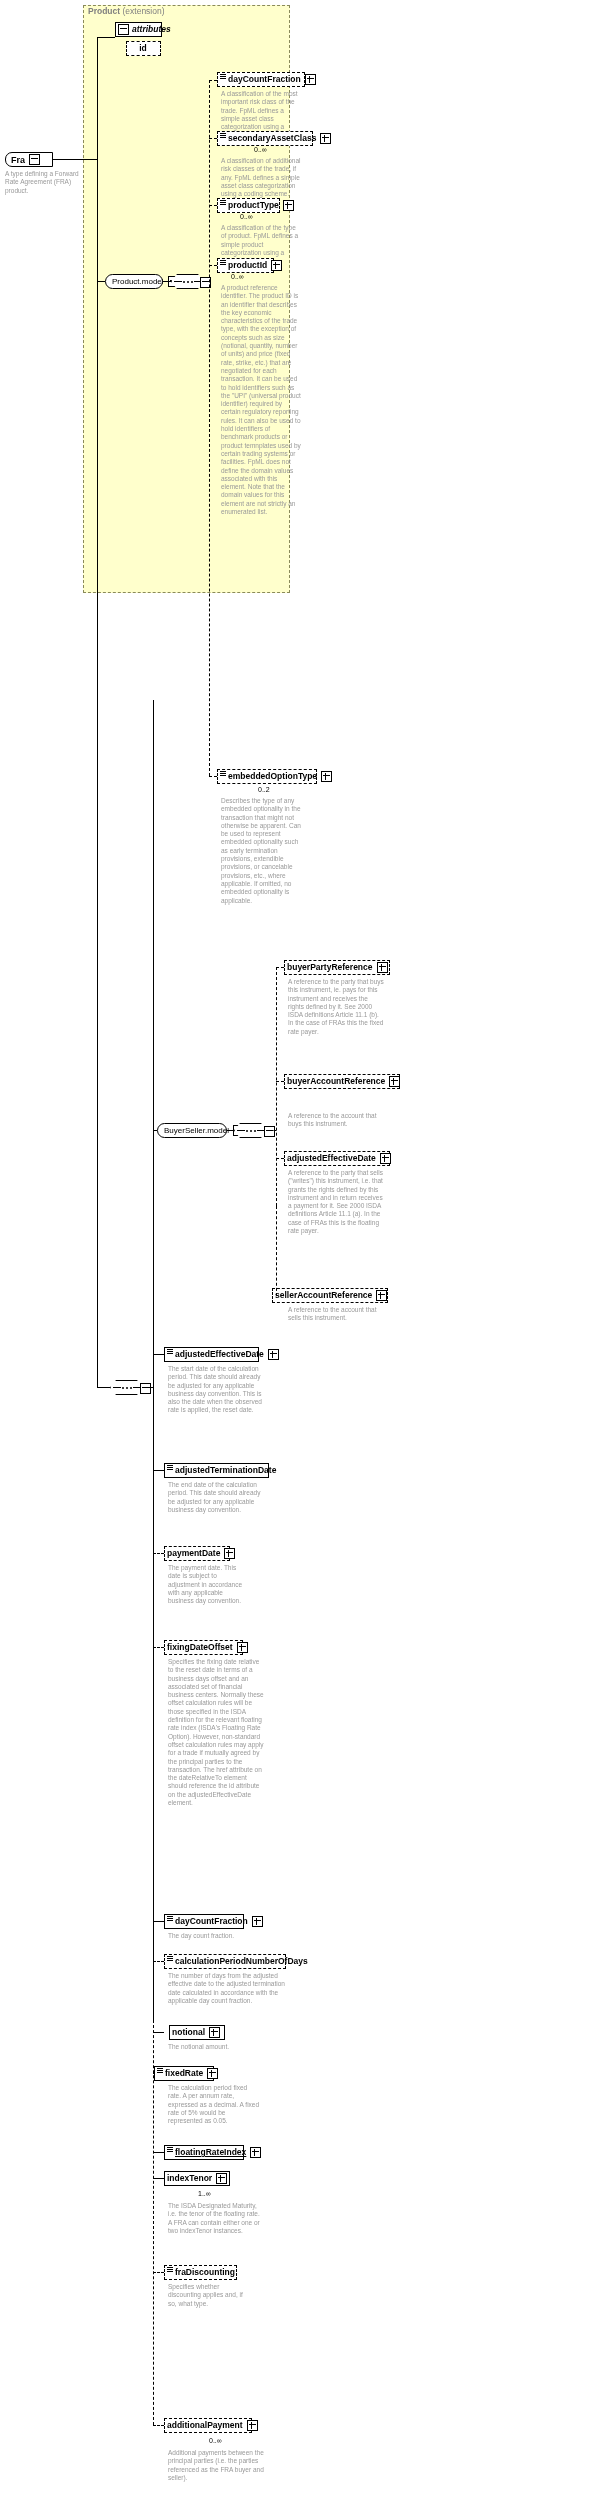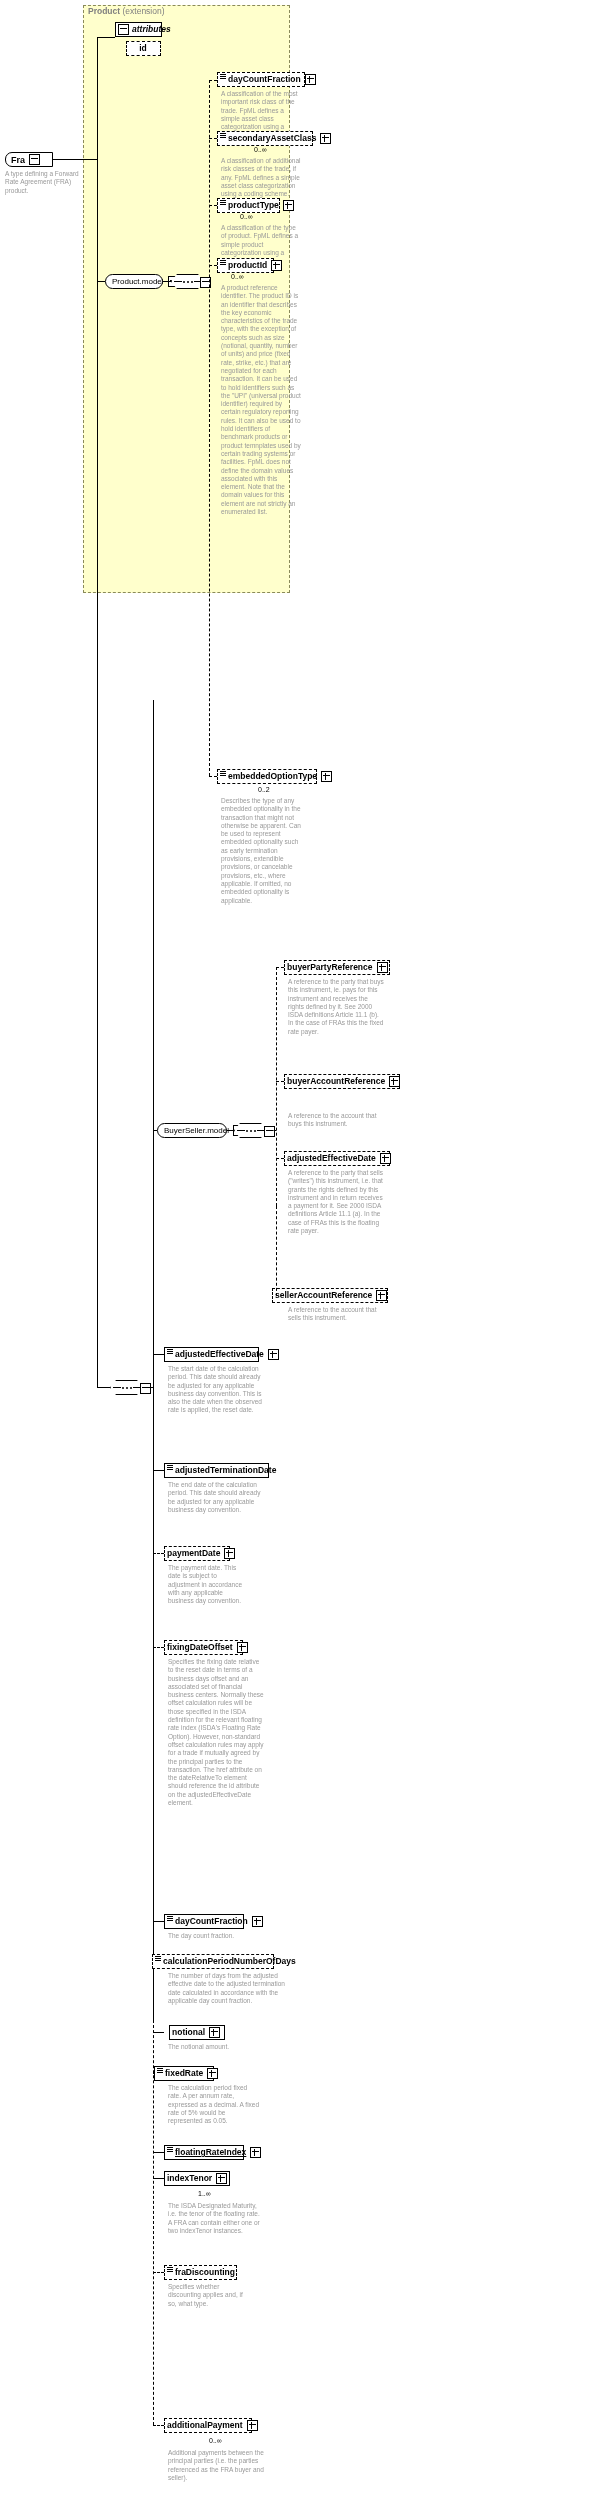--- a/index.html
+++ b/index.html
@@ -369,21 +369,21 @@
         <i></i>
         <i></i>
         <i></i>
       </span>
     <span class="lbl">dayCountFraction</span>
     <span class="plus"></span>
   </div>
   <div class="doc" style="left:168px;top:1932px;width:100px;">The day count fraction.</div>
 
   <div class="dln dhl" style="left:153px;top:1961px;width:11px;"></div>
-  <div class="node opt" style="left:152px;top:1954px;width:122px;">
+  <div class="node opt" style="left:164px;top:1954px;width:122px;">
     <span class="hamb">
         <i></i>
         <i></i>
         <i></i>
       </span>
     <span class="lbl">calculationPeriodNumberOfDays</span>
   </div>
   <div class="doc" style="left:168px;top:1972px;width:120px;">The number of days from the adjusted effective date to the adjusted termination date calculated in accordance with the applicable day count fraction.</div>
 
   <div class="ln hl" style="left:153px;top:2032px;width:11px;"></div>

